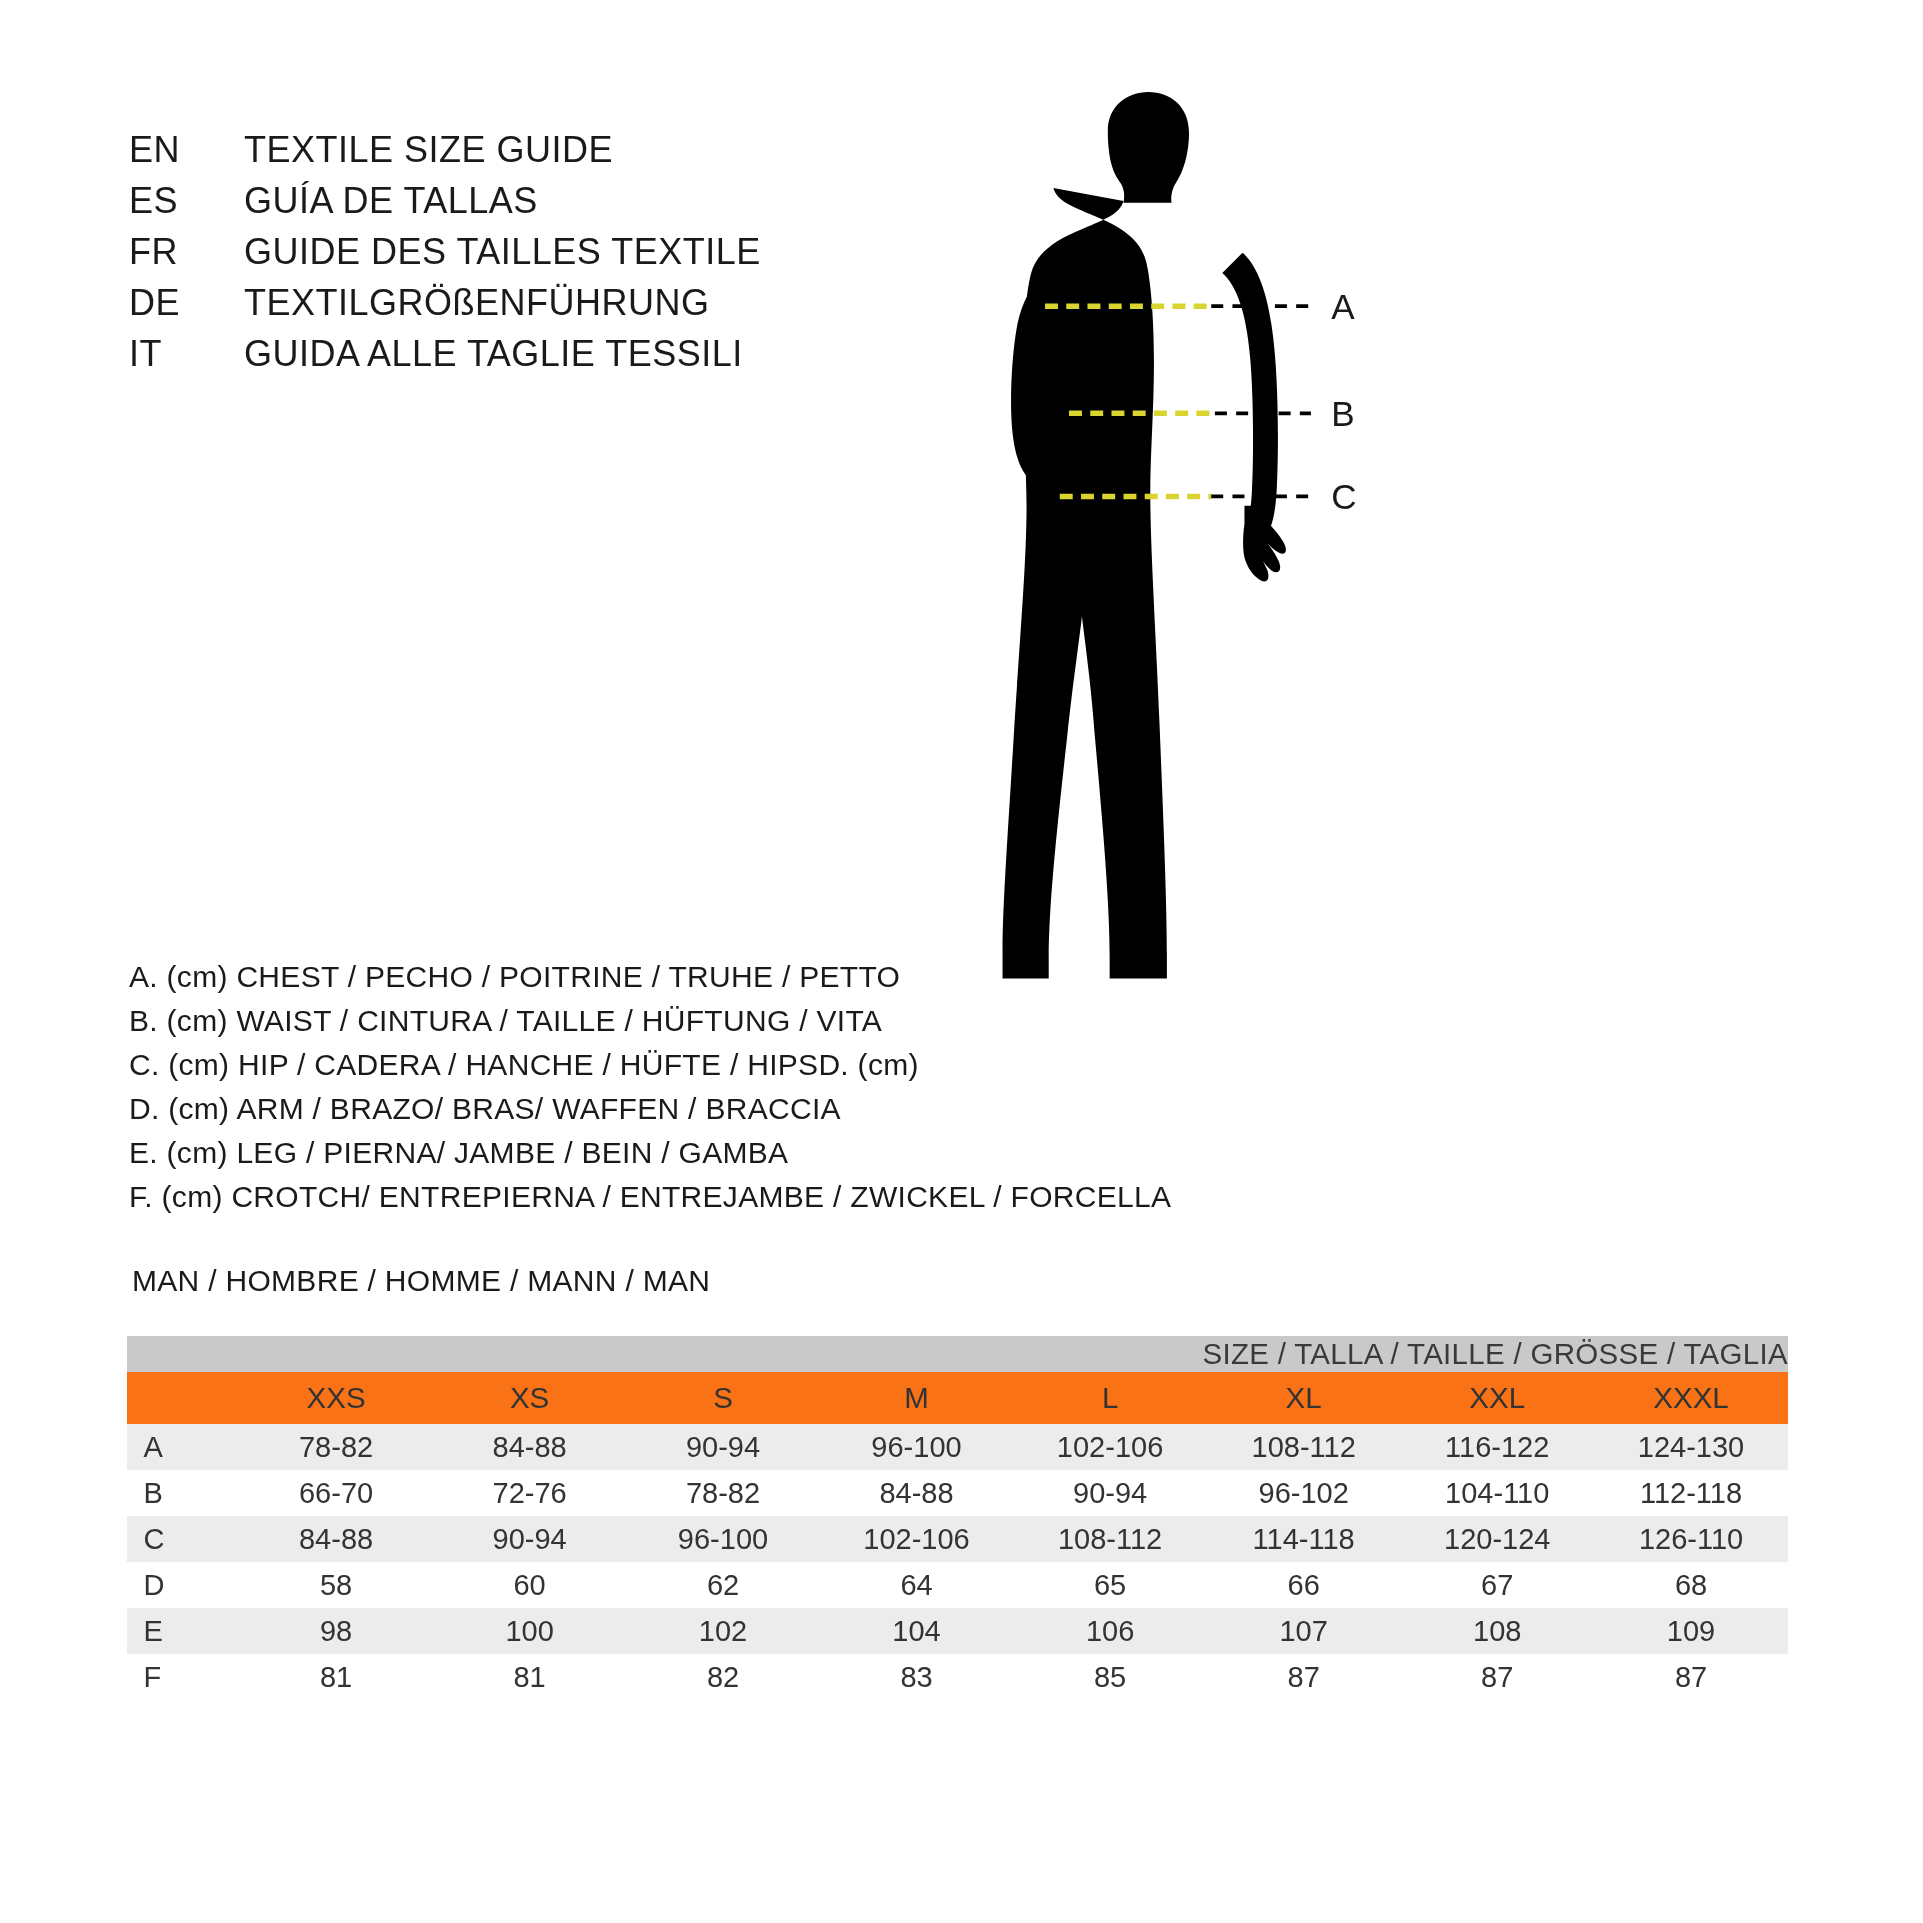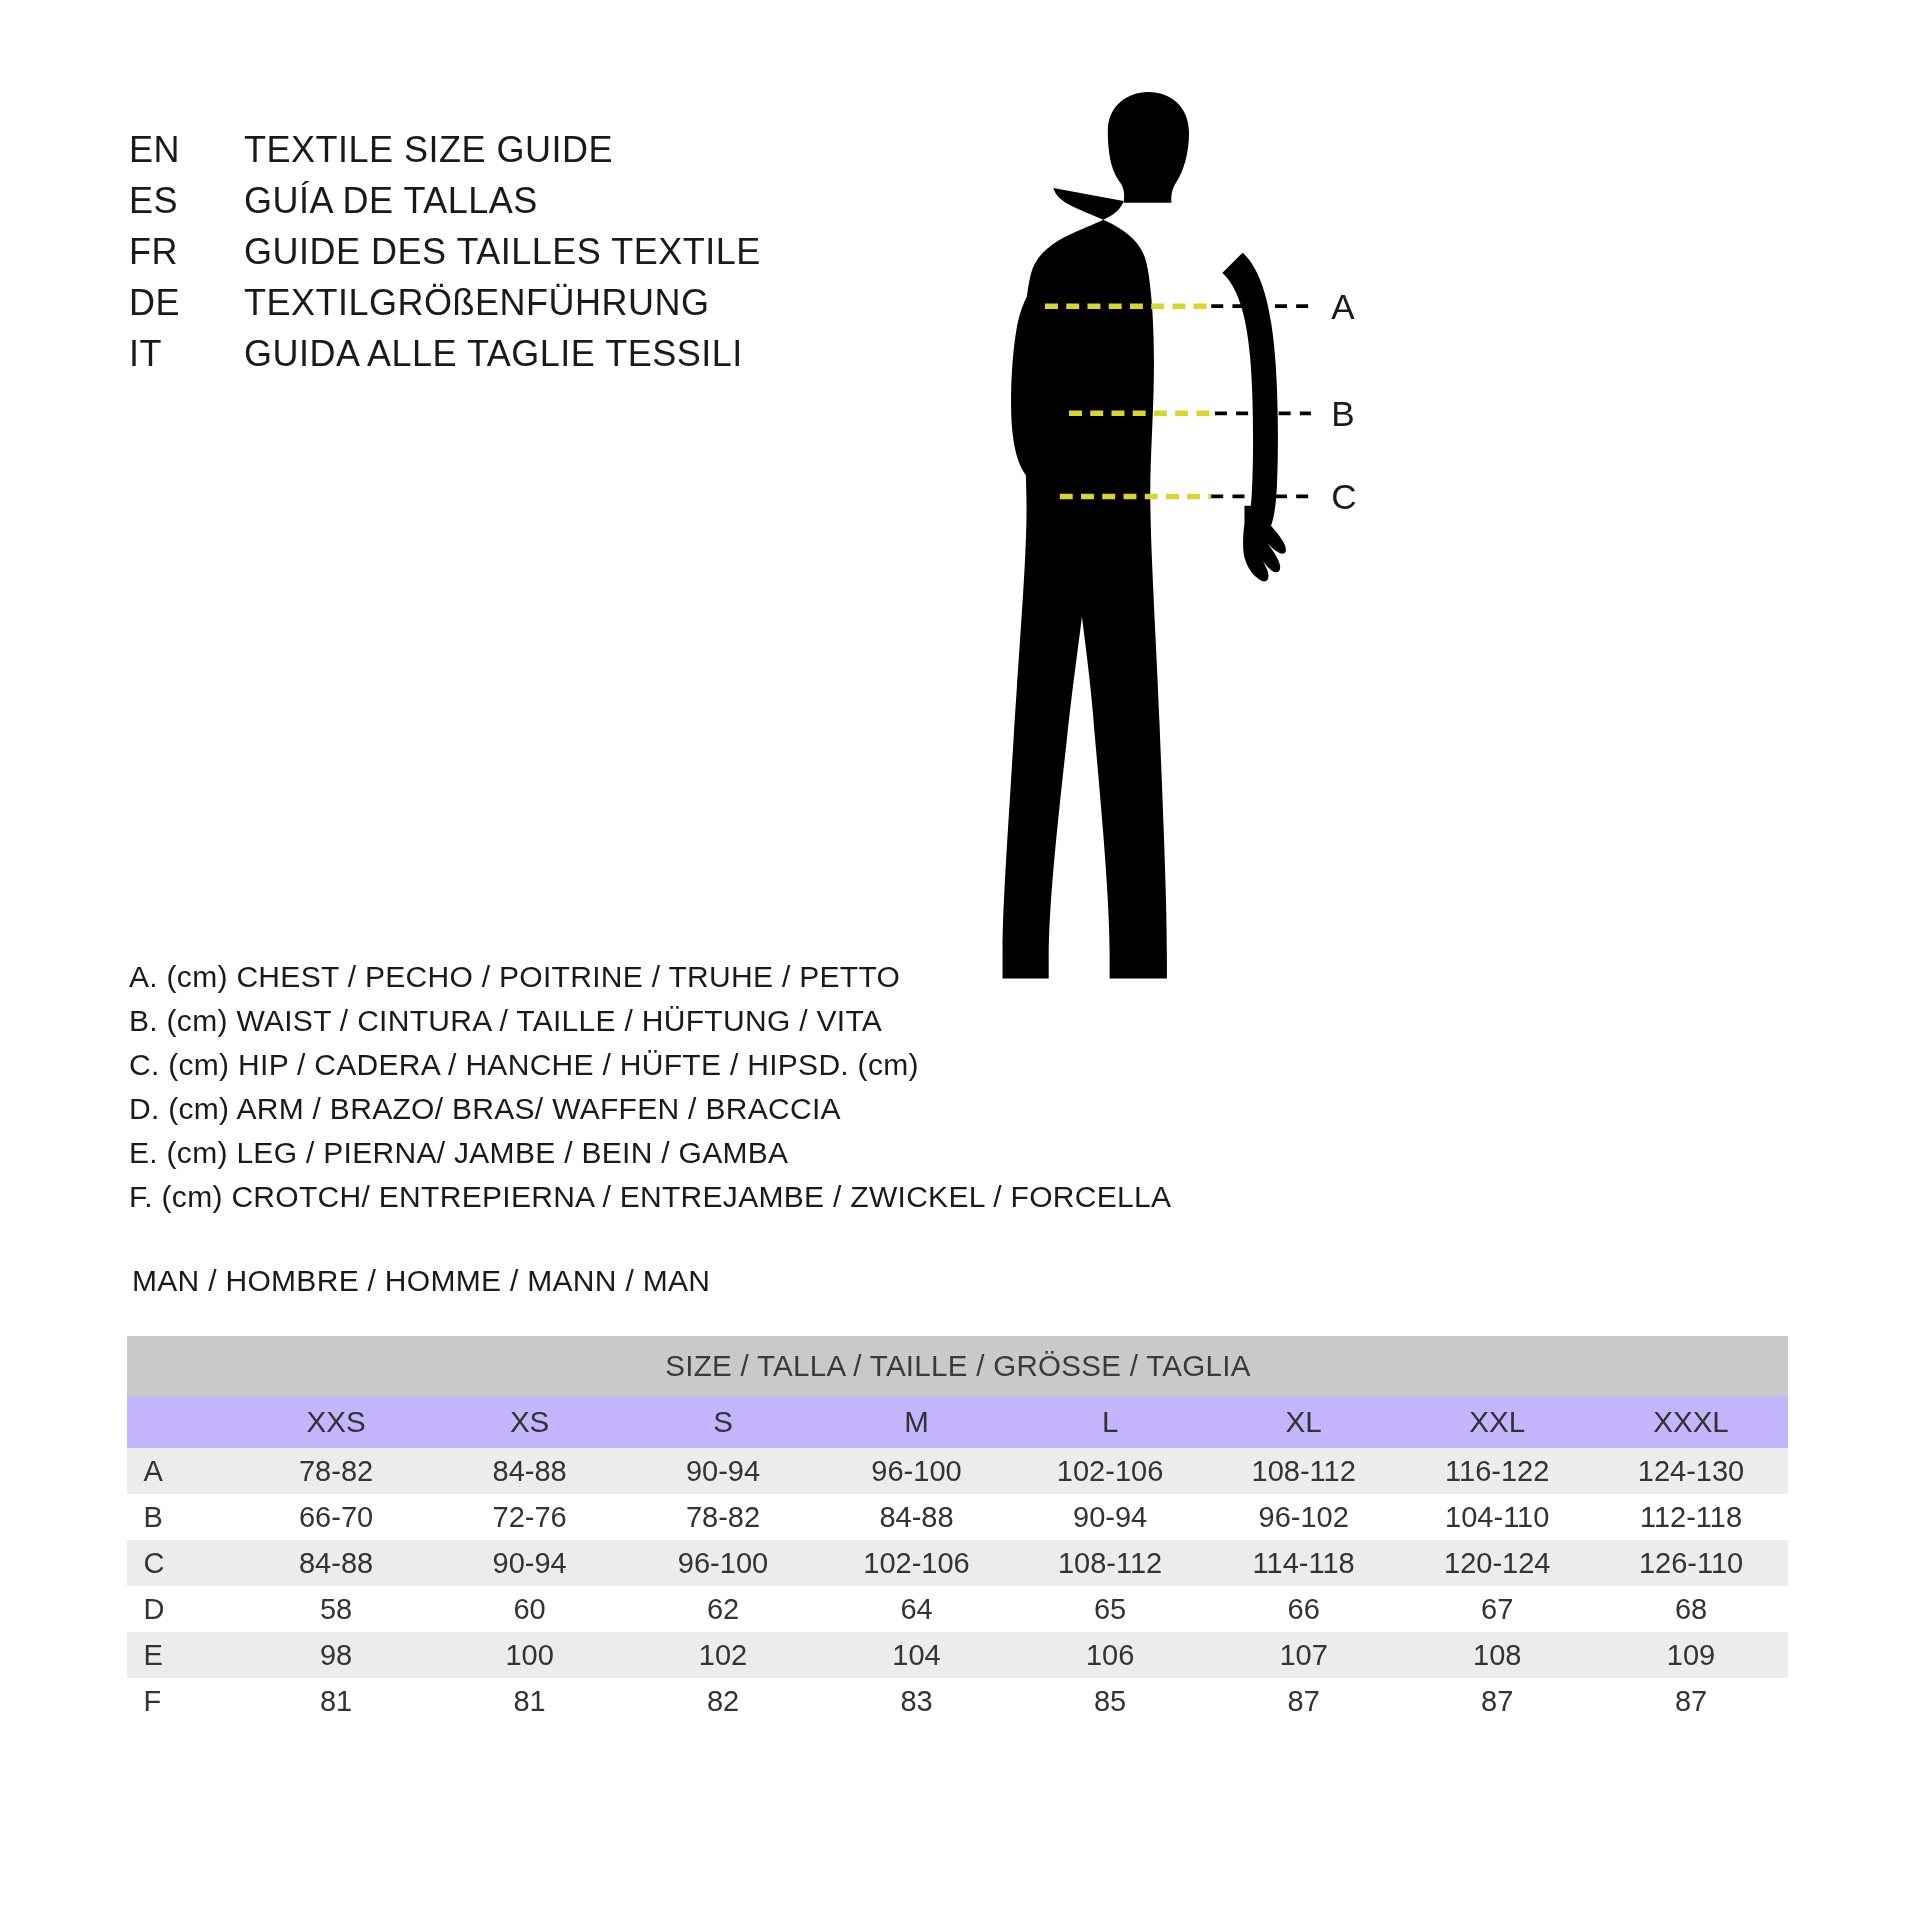--- a/index.html
+++ b/index.html
@@ -78,29 +78,29 @@
   }
   #size-table td, #size-table th {
     padding: 0;
     height: 46px;
     font-weight: normal;
     text-align: center;
     color: #333333;
   }
   #size-table tr.header-row td {
     background: #c9c9c9;
-    text-align: center;
+    text-align: right;
     padding-left: 1px;
-    height: 60px;
+    height: 36px;
     font-size: 29.5px;
     color: #3a3a3a;
     letter-spacing: 0.3px;
   }
   #size-table tr.cols-row td {
-    background: #c4b5fd;
+    background: #f97316;
     height: 52px;
     font-size: 29.5px;
     color: #333333;
   }
   #size-table tr.band td { background: #ececec; }
   #size-table tr.plain td { background: #ffffff; }
   #size-table td.rowlabel {
     text-align: left;
     padding-left: 16.6px;
     width: 97px;

